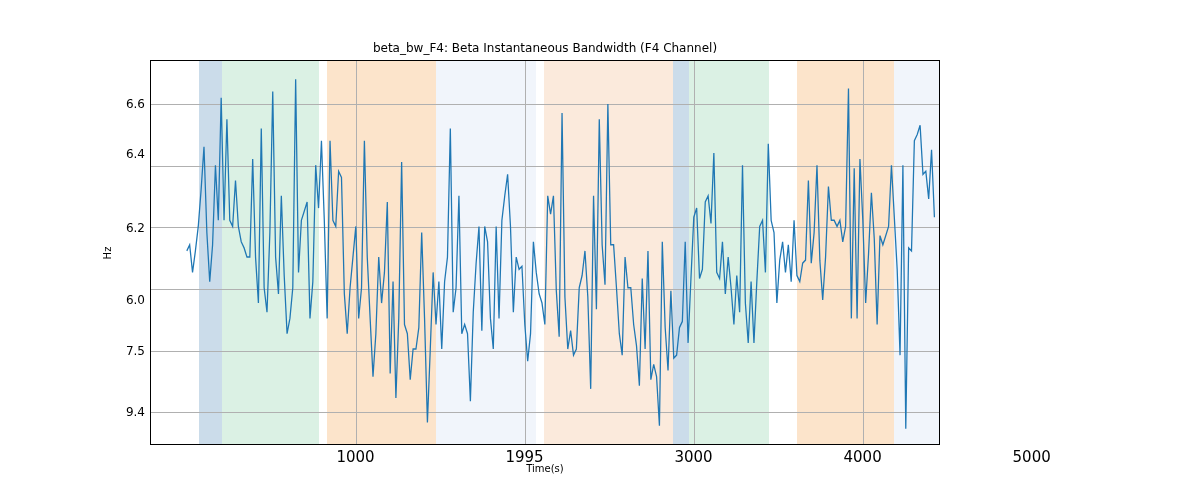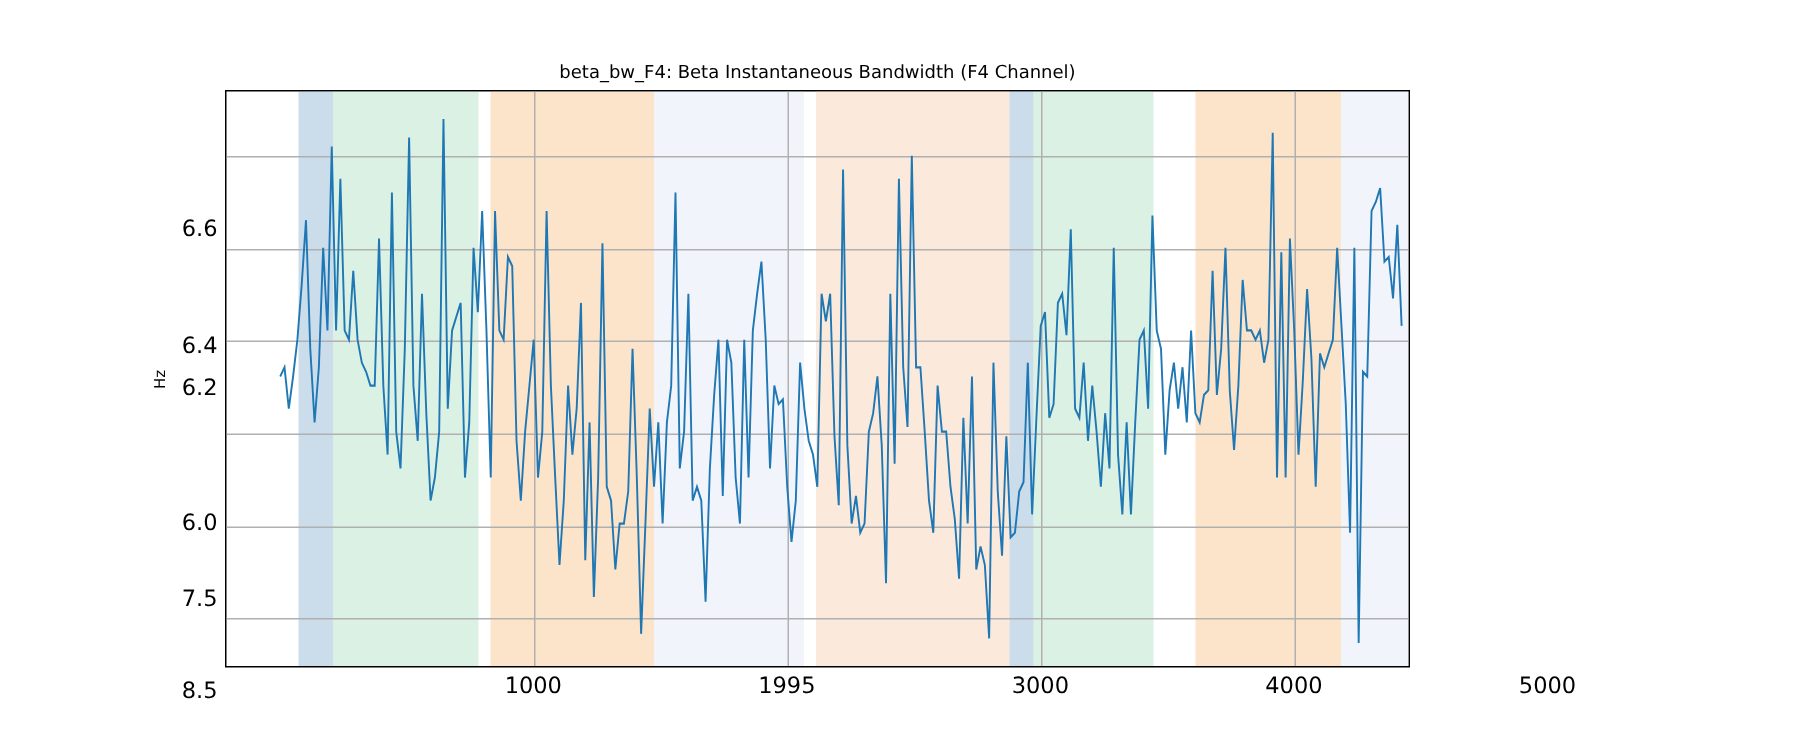--- a/index.html
+++ b/index.html
@@ -64,23 +64,22 @@
     top: 0; height: 100%;
     border-left: 1px solid #b0b0b0;
     width: 0;
   }
   .ytick-label {
     position: absolute;
     right: 100%;
     padding-right: 6px;
     transform: translateY(-50%);
     white-space: nowrap;
-    font-size: 15px;
+    font-size: 12px;
     color: #000000;
-    margin-top: 48px;
   }
   .xtick-label {
     position: absolute;
     top: 100%;
     padding-top: 4px;
     transform: translateX(-50%);
     white-space: nowrap;
     font-size: 15px;
     color: #000000;
   }
@@ -101,20 +100,21 @@
     stroke-linecap: butt;
   }
 </style>
 </head>
 <body>
 
 <div class="figure">
   <div class="axes" id="axes" style="left: 150px; top: 60px; width: 790px; height: 385px;">
     <div class="title">beta_bw_F4: Beta Instantaneous Bandwidth (F4 Channel)</div>
     <div class="ylabel">Hz</div>
+    <div class="xlabel">Time(s)</div>
     <div class="plot-area" id="plot-area">
       <div id="bands">
           <div class="band" style="left: 48.3424px; width: 22.6499px; background: rgb(107, 154, 196); opacity: 0.35;"></div>
           <div class="band" style="left: 70.9924px; width: 97.0229px; background: rgb(151, 216, 178); opacity: 0.35;"></div>
           <div class="band" style="left: 176.129px; width: 108.517px; background: rgb(245, 178, 107); opacity: 0.35;"></div>
           <div class="band" style="left: 284.646px; width: 100.403px; background: rgb(215, 227, 244); opacity: 0.35;"></div>
           <div class="band" style="left: 393.162px; width: 128.8px; background: rgb(249, 220, 196); opacity: 0.6;"></div>
           <div class="band" style="left: 521.963px; width: 15.5507px; background: rgb(107, 154, 196); opacity: 0.35;"></div>
           <div class="band" style="left: 537.514px; width: 80.458px; background: rgb(151, 216, 178); opacity: 0.35;"></div>
           <div class="band" style="left: 646.031px; width: 97.0229px; background: rgb(245, 178, 107); opacity: 0.35;"></div>
@@ -132,25 +132,25 @@
           <div class="gridline-v" style="left: 373.555px;"></div>
           <div class="gridline-v" style="left: 542.585px;"></div>
           <div class="gridline-v" style="left: 711.614px;"></div>
           <div class="gridline-v" style="left: 880.643px;"></div>
         </div>
       <svg class="line" id="line-svg" preserveAspectRatio="none" viewBox="0 0 930 385">
           <path id="line-path" d="M42.26 190.96 L45.64 184.80 L49.02 212.52 L52.40 190.96 L55.78 166.32 L59.16 129.36 L62.54 86.24 L65.92 172.48 L69.30 221.76 L72.68 184.80 L76.06 104.72 L79.44 160.16 L82.82 36.96 L86.21 160.16 L89.59 58.52 L92.97 160.16 L96.35 166.32 L99.73 120.12 L103.11 166.32 L106.49 181.72 L109.87 187.88 L113.25 197.12 L116.63 197.12 L120.01 98.56 L123.39 197.12 L126.77 243.32 L130.15 67.76 L133.53 227.92 L136.91 252.56 L140.29 172.48 L143.68 30.80 L147.06 197.12 L150.44 234.08 L153.82 135.52 L157.20 215.60 L160.58 274.12 L163.96 258.72 L167.34 227.92 L170.72 18.48 L174.10 212.52 L177.48 160.16 L180.86 150.92 L184.24 141.68 L187.62 258.72 L191.00 221.76 L194.38 104.72 L197.76 147.84 L201.15 80.08 L204.53 160.16 L207.91 258.72 L211.29 80.08 L214.67 160.16 L218.05 166.32 L221.43 110.88 L224.81 117.04 L228.19 234.08 L231.57 274.12 L234.95 227.92 L238.33 197.12 L241.71 166.32 L245.09 258.72 L248.47 227.92 L251.85 80.08 L255.23 197.12 L258.62 258.72 L262.00 317.24 L265.38 274.12 L268.76 197.12 L272.14 243.32 L275.52 212.52 L278.90 141.68 L282.28 314.16 L285.66 221.76 L289.04 338.80 L292.42 258.72 L295.80 101.64 L299.18 264.88 L302.56 274.12 L305.94 320.32 L309.32 289.52 L312.70 289.52 L316.09 267.96 L319.47 172.48 L322.85 258.72 L326.23 363.44 L329.61 289.52 L332.99 212.52 L336.37 264.88 L339.75 221.76 L343.13 289.52 L346.51 221.76 L349.89 197.12 L353.27 67.76 L356.65 252.56 L360.03 227.92 L363.41 135.52 L366.79 274.12 L370.17 264.88 L373.56 274.12 L376.94 341.88 L380.32 252.56 L383.70 203.28 L387.08 166.32 L390.46 271.04 L393.84 166.32 L397.22 181.72 L400.60 258.72 L403.98 289.52 L407.36 166.32 L410.74 258.72 L414.12 160.16 L417.50 135.52 L420.88 113.96 L424.26 166.32 L427.64 252.56 L431.03 197.12 L434.41 209.44 L437.79 206.36 L441.17 264.88 L444.55 301.84 L447.93 274.12 L451.31 181.72 L454.69 212.52 L458.07 234.08 L461.45 243.32 L464.83 264.88 L468.21 135.52 L471.59 154.00 L474.97 135.52 L478.35 231.00 L481.73 277.20 L485.11 52.36 L488.50 237.16 L491.88 289.52 L495.26 271.04 L498.64 295.68 L502.02 289.52 L505.40 227.92 L508.78 215.60 L512.16 190.96 L515.54 237.16 L518.92 329.56 L522.30 135.52 L525.68 249.48 L529.06 58.52 L532.44 184.80 L535.82 224.84 L539.20 43.12 L542.58 184.80 L545.97 184.80 L549.35 227.92 L552.73 274.12 L556.11 295.68 L559.49 197.12 L562.87 227.92 L566.25 227.92 L569.63 264.88 L573.01 286.44 L576.39 326.48 L579.77 218.68 L583.15 289.52 L586.53 190.96 L589.91 320.32 L593.29 304.92 L596.67 317.24 L600.05 366.52 L603.44 181.72 L606.82 267.96 L610.20 311.08 L613.58 231.00 L616.96 298.76 L620.34 295.68 L623.72 267.96 L627.10 261.80 L630.48 181.72 L633.86 283.36 L637.24 218.68 L640.62 157.08 L644.00 147.84 L647.38 218.68 L650.76 209.44 L654.14 141.68 L657.52 135.52 L660.91 163.24 L664.29 92.40 L667.67 212.52 L671.05 218.68 L674.43 181.72 L677.81 234.08 L681.19 197.12 L684.57 227.92 L687.95 264.88 L691.33 215.60 L694.71 252.56 L698.09 104.72 L701.47 243.32 L704.85 283.36 L708.23 221.76 L711.61 283.36 L714.99 221.76 L718.38 166.32 L721.76 160.16 L725.14 212.52 L728.52 83.16 L731.90 160.16 L735.28 172.48 L738.66 243.32 L742.04 200.20 L745.42 181.72 L748.80 212.52 L752.18 184.80 L755.56 221.76 L758.94 160.16 L762.32 215.60 L765.70 221.76 L769.08 203.28 L772.46 200.20 L775.85 120.12 L779.23 203.28 L782.61 172.48 L785.99 104.72 L789.37 200.20 L792.75 240.24 L796.13 197.12 L799.51 126.28 L802.89 160.16 L806.27 160.16 L809.65 166.32 L813.03 160.16 L816.41 181.72 L819.79 166.32 L823.17 27.72 L826.55 258.72 L829.93 107.80 L833.32 258.72 L836.70 98.56 L840.08 160.16 L843.46 243.32 L846.84 194.04 L850.22 132.44 L853.60 178.64 L856.98 264.88 L860.36 175.56 L863.74 184.80 L867.12 175.56 L870.50 166.32 L873.88 104.72 L877.26 157.08 L880.64 209.44 L884.02 295.68 L887.40 104.72 L890.79 369.60 L894.17 187.88 L897.55 190.96 L900.93 80.08 L904.31 73.92 L907.69 64.68 L911.07 113.96 L914.45 110.88 L917.83 138.60 L921.21 89.32 L924.59 157.08 " style="stroke: rgb(31, 119, 180);"></path>
         </svg>
     </div>
     <div id="yticks">
-        <div class="ytick-label" style="top: 351.12px;">8.5</div>
+        <div class="ytick-label" style="top: 351.12px;">9.4</div>
         <div class="ytick-label" style="top: 289.52px;">7.5</div>
         <div class="ytick-label" style="top: 239px;">6.0</div>
-        <div class="ytick-label" style="top: 149px;">6.2</div>
-        <div class="ytick-label" style="top: 121px;">6.4</div>
+        <div class="ytick-label" style="top: 167px;">6.2</div>
+        <div class="ytick-label" style="top: 93px;">6.4</div>
         <div class="ytick-label" style="top: 43.12px;">6.6</div>
       </div>
     <div id="xticks">
         <div class="xtick-label" style="left: 204.526px;">1000</div>
         <div class="xtick-label" style="left: 373.555px;">1995</div>
         <div class="xtick-label" style="left: 542.585px;">3000</div>
         <div class="xtick-label" style="left: 711.614px; text-align: right;">4000</div>
         <div class="xtick-label" style="left: 880.643px;">5000</div>
       </div>
   </div>

